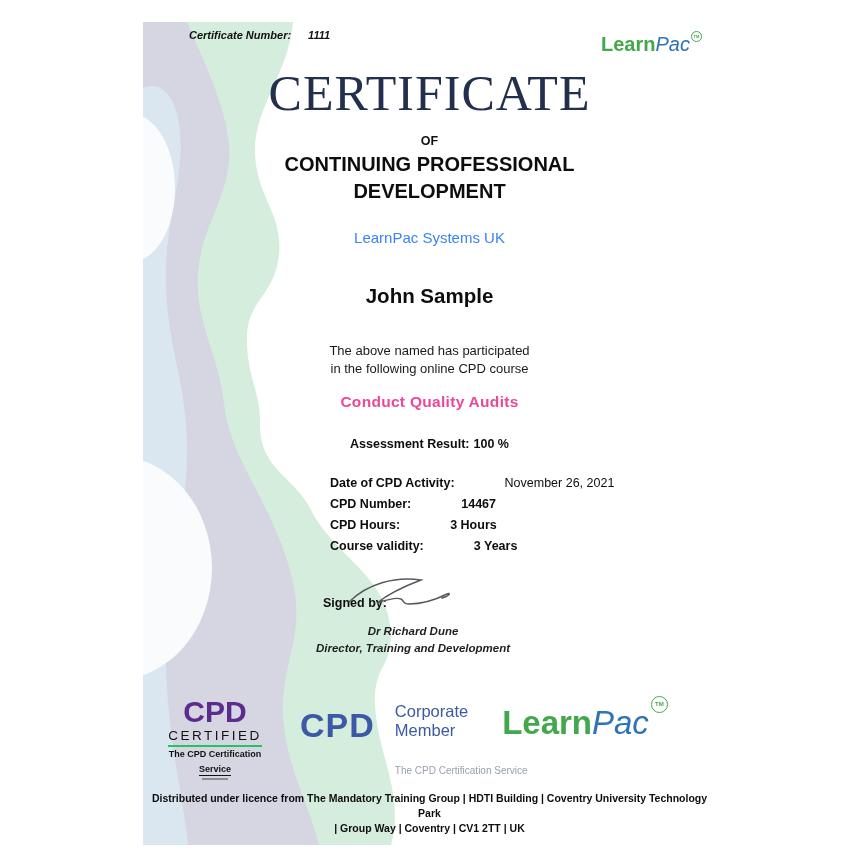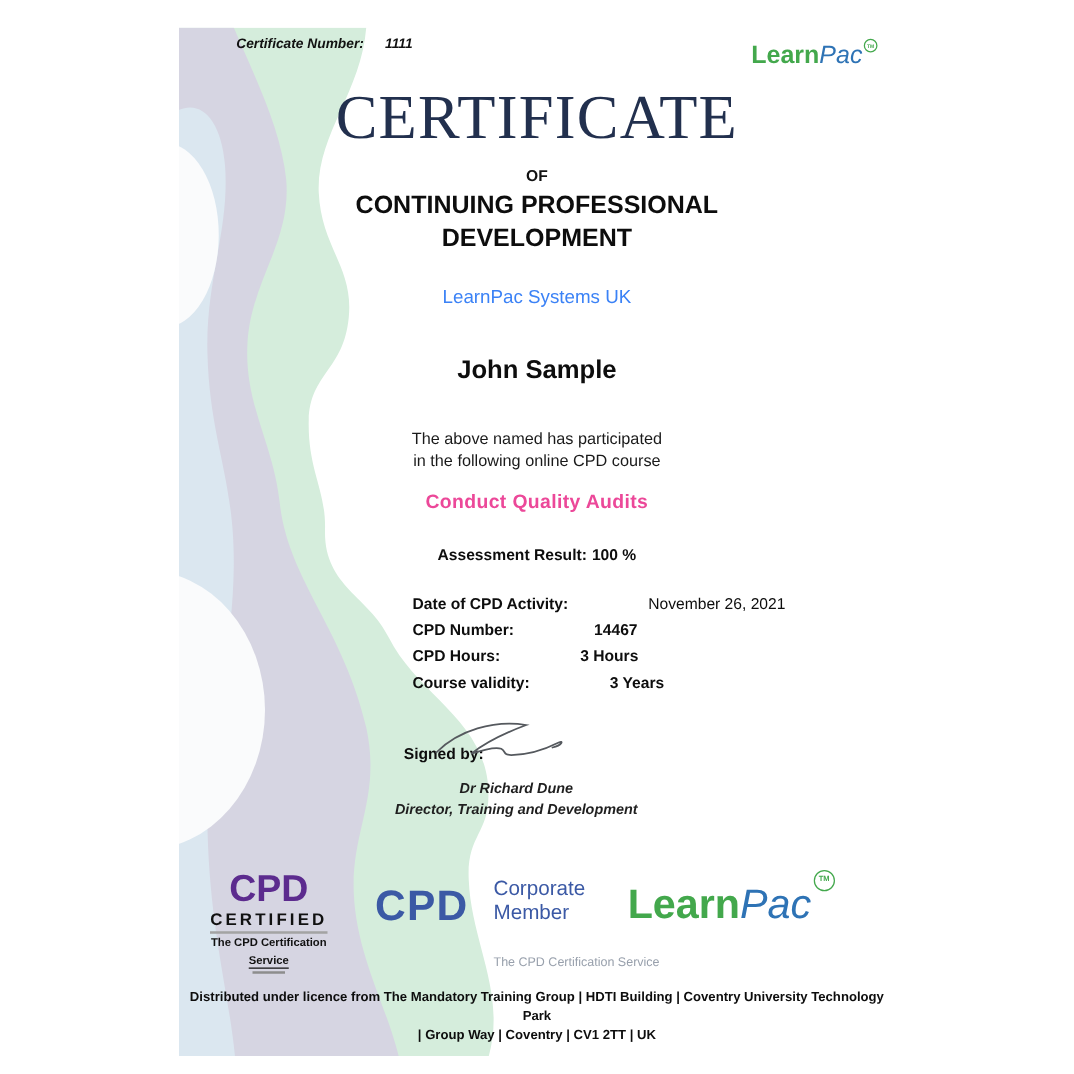--- a/index.html
+++ b/index.html
@@ -33,33 +33,33 @@
   .org{top:207px;font-size:15px;color:#3b82f6;}
   .recipient{top:262px;font-size:20.5px;font-weight:bold;color:#0d0d0d;}
   .participation{top:320px;font-size:13px;line-height:17.5px;color:#1a1a1a;}
   .course{top:371px;font-size:15.5px;font-weight:bold;letter-spacing:0.3px;color:#ec4899;}
   .assessment{top:415px;font-size:12.5px;font-weight:bold;color:#0d0d0d;}
   .assessment .val{margin-left:4px;}
 
   .details{left:187px;top:455px;font-size:12.5px;color:#0d0d0d;}
   .detail-row{margin-bottom:8px;line-height:13px;white-space:nowrap;}
   .detail-row .dlabel{font-weight:bold;}
-  .detail-row .dvalue{font-weight:bold;margin-left:20px;padding-left:44px;}
+  .detail-row .dvalue{font-weight:bold;margin-left:6px;padding-left:44px;}
   .detail-row .dvalue.normal{font-weight:normal;}
 
   .signed-by{left:180px;top:574px;font-size:12.5px;font-weight:bold;color:#0d0d0d;}
   .sig-svg{left:198px;top:546px;}
   .signatory{left:130px;top:601px;width:280px;text-align:center;font-size:11.5px;font-weight:bold;
              font-style:italic;line-height:16.5px;color:#1f1f1f;}
 
   
   .logo-certified{left:12px;top:675px;width:120px;text-align:center;line-height:1;}
   .logo-certified .cpd{color:#5c2b8e;font-size:30px;font-weight:bold;letter-spacing:0px;}
-  .logo-certified .certified{display:inline-block;margin-top:2px;font-size:13.5px;font-weight:bold;
-      letter-spacing:2.5px;color:#111;border-bottom:2px solid #a3a3a3;padding-bottom:2px;}
+  .logo-certified .certified{display:inline-block;margin-top:2px;font-size:13.5px;font-weight:normal;
+      letter-spacing:2.5px;color:#111;border-bottom:2px solid #22c55e;padding-bottom:2px;}
   .logo-certified .svc1{margin-top:3px;font-size:9px;font-weight:bold;color:#111;}
   .logo-certified .svc2{display:inline-block;margin-top:1px;font-size:9px;font-weight:bold;color:#111;
       border-bottom:1px solid #111;padding-bottom:1px;}
   .logo-certified .fineprint{width:26px;height:2px;background:#8d8d8d;margin:2px auto 0 auto;}
 
   
   .logo-corporate{left:157px;top:678px;width:190px;display:flex;align-items:flex-start;}
   .logo-corporate .cpd{color:#3b59a5;font-size:34px;font-weight:bold;letter-spacing:1px;line-height:50px;}
   .logo-corporate .divider{width:2px;height:54px;background:#3b59a5;margin:2px 10px 0 10px;}
   .logo-corporate .corp-col{padding-top:2px;}

